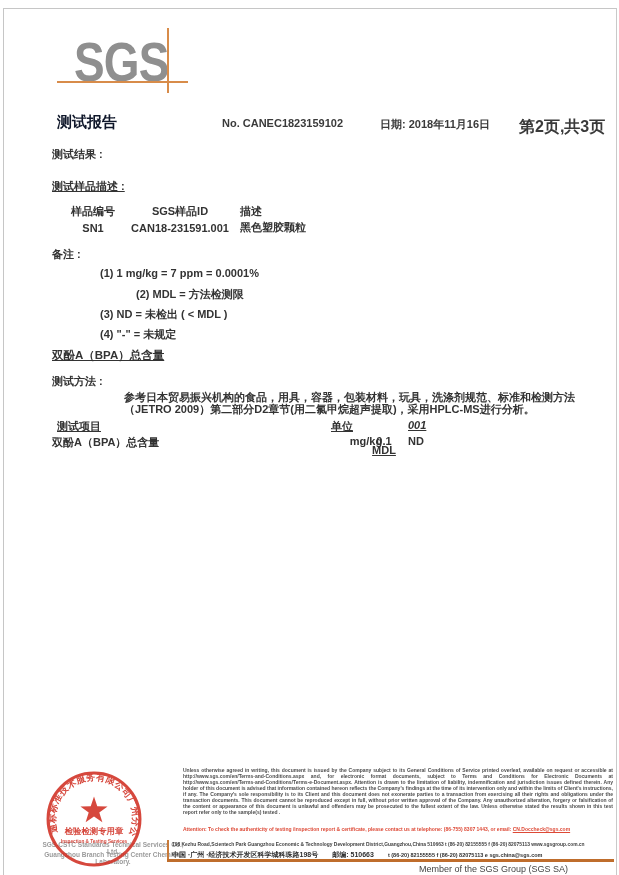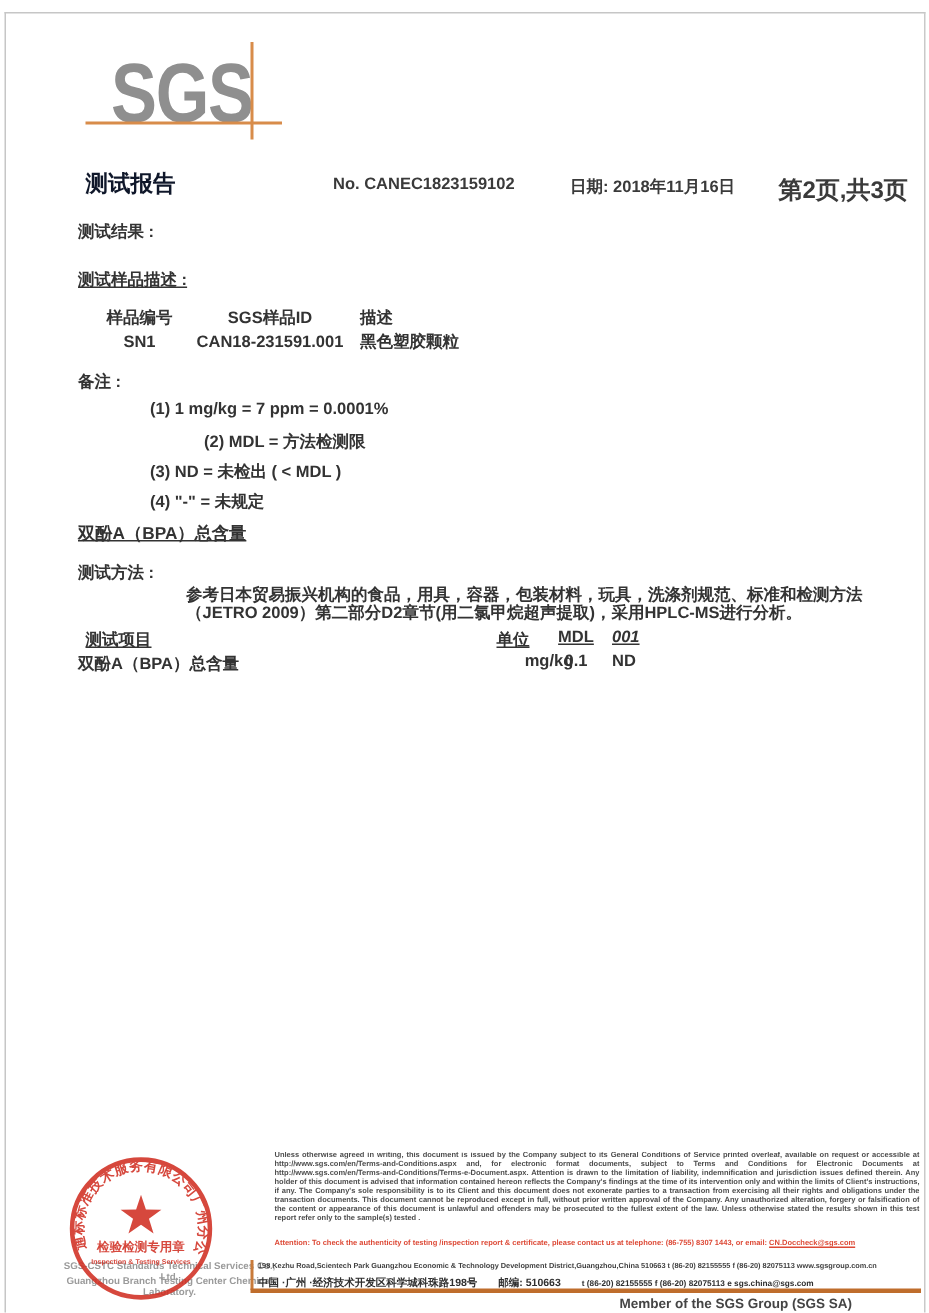--- a/index.html
+++ b/index.html
@@ -35,21 +35,21 @@
   .legal { left:183px; top:768px; width:430px; height:59px; overflow:hidden;
            font-size:5px; line-height:5.95px; color:#4d4d4d; font-weight:bold; text-align:justify; }
   .attention { left:183px; top:827px; width:430px; font-size:5px; line-height:5.9px;
                color:#dd4936; font-weight:bold; }
   .addr-en { left:172px; top:842px; width:442px; font-size:4.9px; color:#3f3f3f; font-weight:bold; white-space:nowrap; }
   .addr-cn { left:172px; top:850px; width:442px; font-size:7px; color:#2f2f2f; font-weight:bold;
              display:flex; gap:14px; align-items:baseline; white-space:nowrap; }
   .addr-cn .small { font-size:5.5px; }
   .addr-vline { left:167px; top:840px; width:1.5px; height:20px; background:#c87a3a; }
   .footer-rule { left:167px; top:859px; width:447px; height:2.5px; background:#bf6d2c; }
-  .member { left:300px; top:864px; width:268px; font-size:9px; color:#444; text-align:right;font-weight:bold; }
+  .member { left:300px; top:864px; width:268px; font-size:9px; color:#444; text-align:right; }
   .company { left:38px; width:150px; font-size:6.5px; color:#9b9b9b; font-weight:bold; text-align:center; }
   .stamp { left:45px; top:770px; width:98px; height:98px; opacity:0.88; }
 </style>
 </head>
 <body>
 
 <div class="abs page-border"></div>
 
 <div class="abs logo">SGS</div>
 <div class="abs logo-hline"></div>
@@ -81,21 +81,21 @@
 <div class="abs body-txt" style="left:100px; top:307px;">(3) ND = 未检出 ( &lt; MDL )</div>
 <div class="abs body-txt" style="left:100px; top:327px;">(4) "-" = 未规定</div>
 
 <div class="abs body-txt u" style="left:52px; top:348px; font-size:11.5px;">双酚A（BPA）总含量</div>
 <div class="abs body-txt" style="left:52px; top:374px;">测试方法 :</div>
 <div class="abs body-txt" style="left:124px; top:371px; width:456px; line-height:12px;margin-top:20px;">参考日本贸易振兴机构的食品，用具，容器，包装材料，玩具，洗涤剂规范、标准和检测方法（JETRO 2009）第二部分D2章节(用二氯甲烷超声提取)，采用HPLC-MS进行分析。</div>
 
 <div>
   <span class="abs body-txt u" style="left:57px; top:419px;">测试项目</span>
   <span class="abs body-txt u rt-unit" style="top:419px;">单位</span>
-  <span class="abs body-txt u rt-mdl" style="top:419px;">MDL</span>
+  <span class="abs body-txt u rt-mdl" style="top:444px;">MDL</span>
   <span class="abs body-txt u italic rt-001" style="top:419px;">001</span>
 </div>
 <div>
   <span class="abs body-txt" style="left:52px; top:435px;">双酚A（BPA）总含量</span>
   <span class="abs body-txt rt-unit" style="top:435px;margin-left:24px;">mg/kg</span>
   <span class="abs body-txt rt-mdl" style="top:435px;">0.1</span>
   <span class="abs body-txt rt-001" style="top:435px;">ND</span>
 </div>
 
 <div class="abs company" style="top:841px;">SGS-CSTC Standards Technical Services Co., Ltd.</div>

